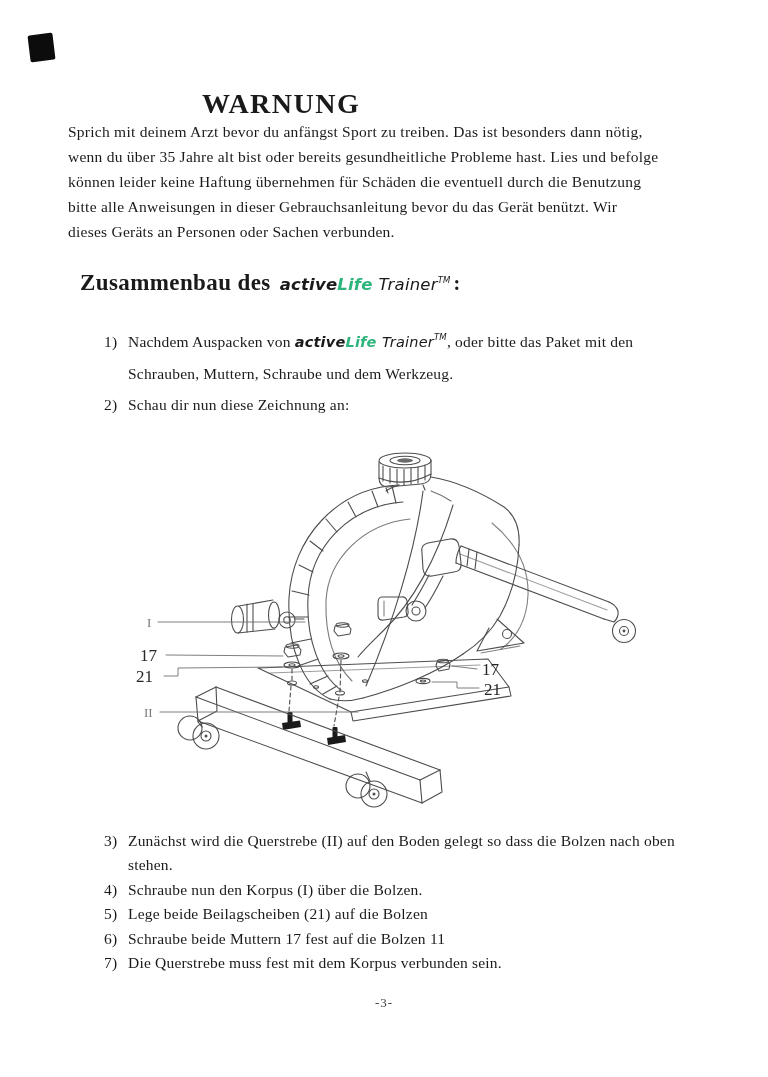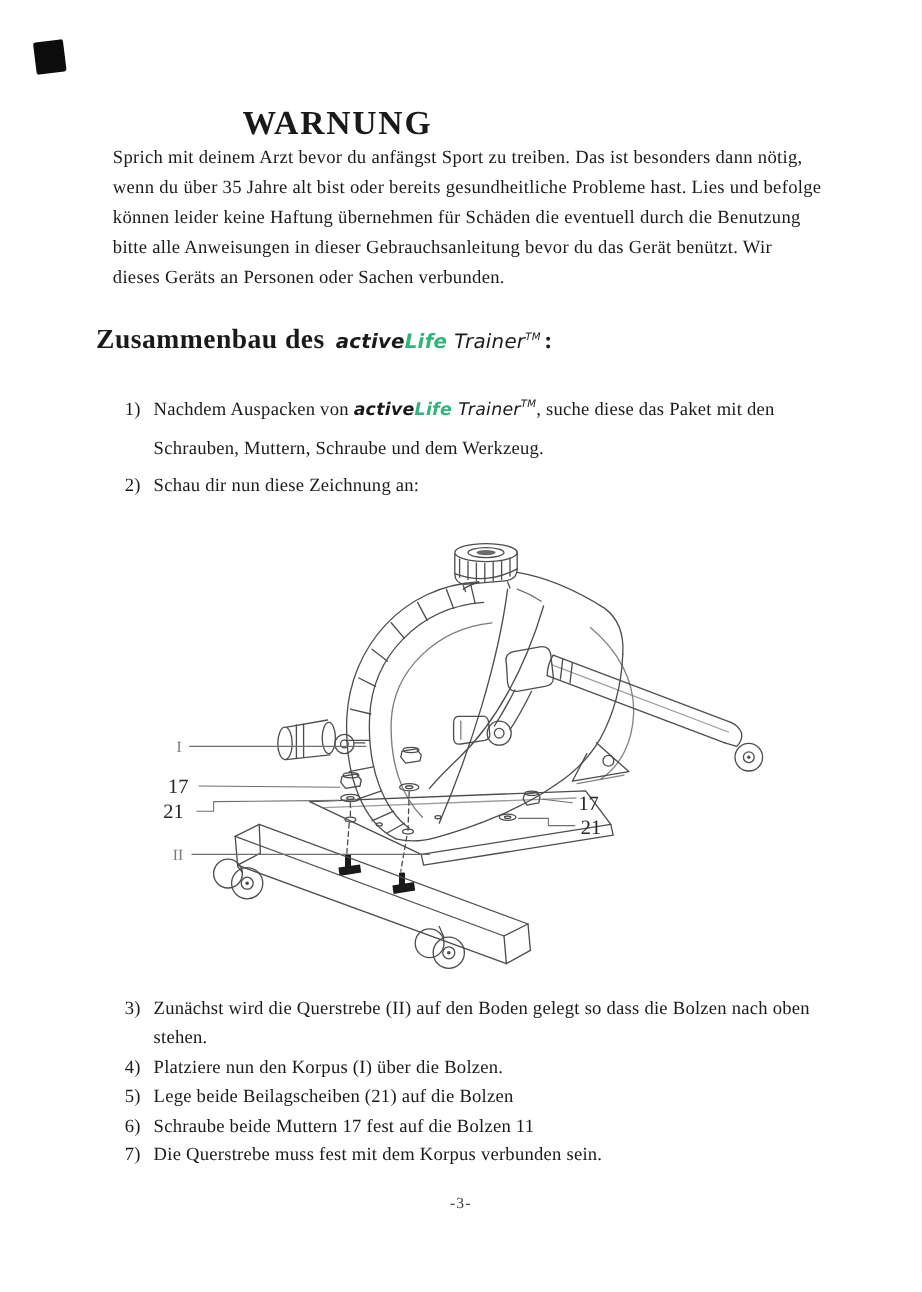--- a/index.html
+++ b/index.html
@@ -10,21 +10,21 @@
   }
   .artifact{
     position:absolute;left:29px;top:34px;width:25px;height:27px;
     background:#0c0c0c;transform:rotate(-7deg);border-radius:2px;
   }
   .warn-title{
     position:absolute;left:202px;top:88px;
     font-size:28px;font-weight:700;letter-spacing:1.5px;white-space:nowrap;
   }
   .warn-par{
-    position:absolute;left:94px;top:119px;width:620px;
+    position:absolute;left:68px;top:119px;width:620px;
     font-size:15.5px;line-height:25px;letter-spacing:.25px;
   }
   .warn-par .ln{white-space:nowrap;}
   .asm-head{
     position:absolute;left:80px;top:270px;white-space:nowrap;
   }
   .asm-head .hp{font-size:23px;font-weight:700;letter-spacing:.4px;}
   .brand{
     font-family:"DejaVu Sans","Liberation Sans",sans-serif;
     font-style:italic;font-weight:700;letter-spacing:.2px;
@@ -71,21 +71,21 @@
     <div class="ln">dieses Geräts an Personen oder Sachen verbunden.</div>
   </div>
 
   <div class="asm-head">
     <span class="hp">Zusammenbau des</span><span class="brand"><span>active</span><span style="color:#2eb57c">Life</span>&nbsp;<span class="b3">Trainer</span><span class="tm">TM</span></span><span class="colon">:</span>
   </div>
 
   <div class="step step1">
     <div class="row">
       <span class="num">1)</span>
-      <span class="lnw"><span>Nachdem Auspacken von&nbsp;</span><span class="brand"><span>active</span><span style="color:#2eb57c">Life</span>&nbsp;<span class="b3">Trainer</span><span class="tm">TM</span></span><span>, suche diese das Paket mit den</span></span>
+      <span class="lnw"><span>Nachdem Auspacken von&nbsp;</span><span class="brand"><span>active</span><span style="color:#2eb57c">Life</span>&nbsp;<span class="b3">Trainer</span><span class="tm">TM</span></span><span>, oder bitte das Paket mit den</span></span>
     </div>
     <div class="row">
       <span class="num"></span>
       <span class="lnw">Schrauben, Muttern, Schraube und dem Werkzeug.</span>
     </div>
   </div>
 
   <div class="step step2">
     <div class="row">
       <span class="num">2)</span>
@@ -263,21 +263,21 @@
     <div class="row">
       <span class="num">3)</span>
       <span class="lnw">Zunächst wird die Querstrebe (II) auf den Boden gelegt so dass die Bolzen nach oben</span>
     </div>
     <div class="row">
       <span class="num"></span>
       <span class="lnw">stehen.</span>
     </div>
     <div class="row">
       <span class="num">4)</span>
-      <span class="lnw">Platziere nun den Korpus (I) über die Bolzen.</span>
+      <span class="lnw">Schraube nun den Korpus (I) über die Bolzen.</span>
     </div>
     <div class="row">
       <span class="num">5)</span>
       <span class="lnw">Lege beide Beilagscheiben (21) auf die Bolzen</span>
     </div>
     <div class="row">
       <span class="num">6)</span>
       <span class="lnw">Schraube beide Muttern 17 fest auf die Bolzen 11</span>
     </div>
     <div class="row">

